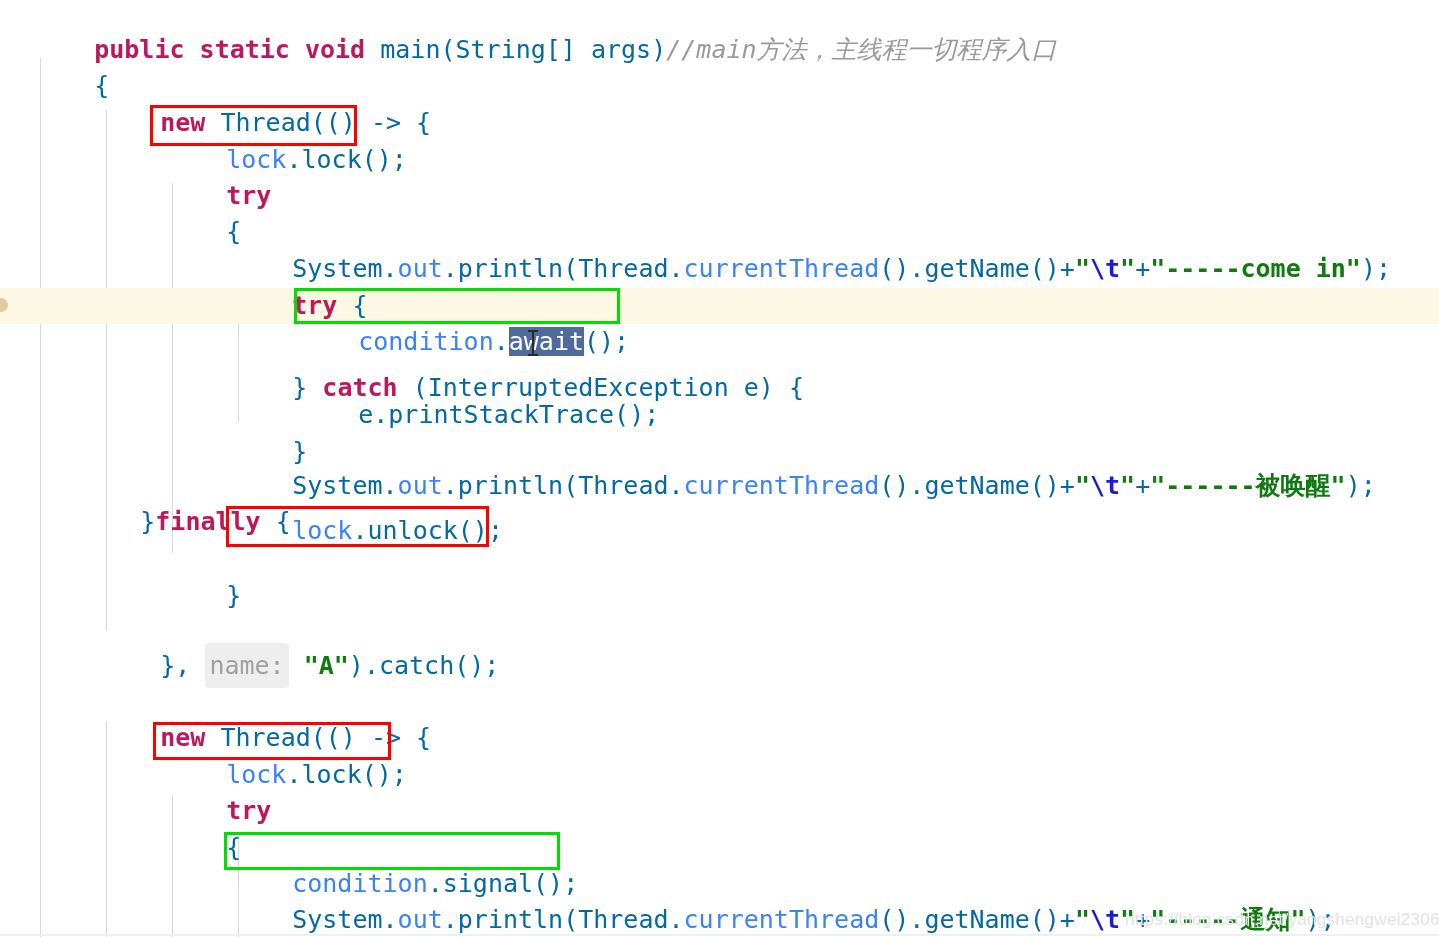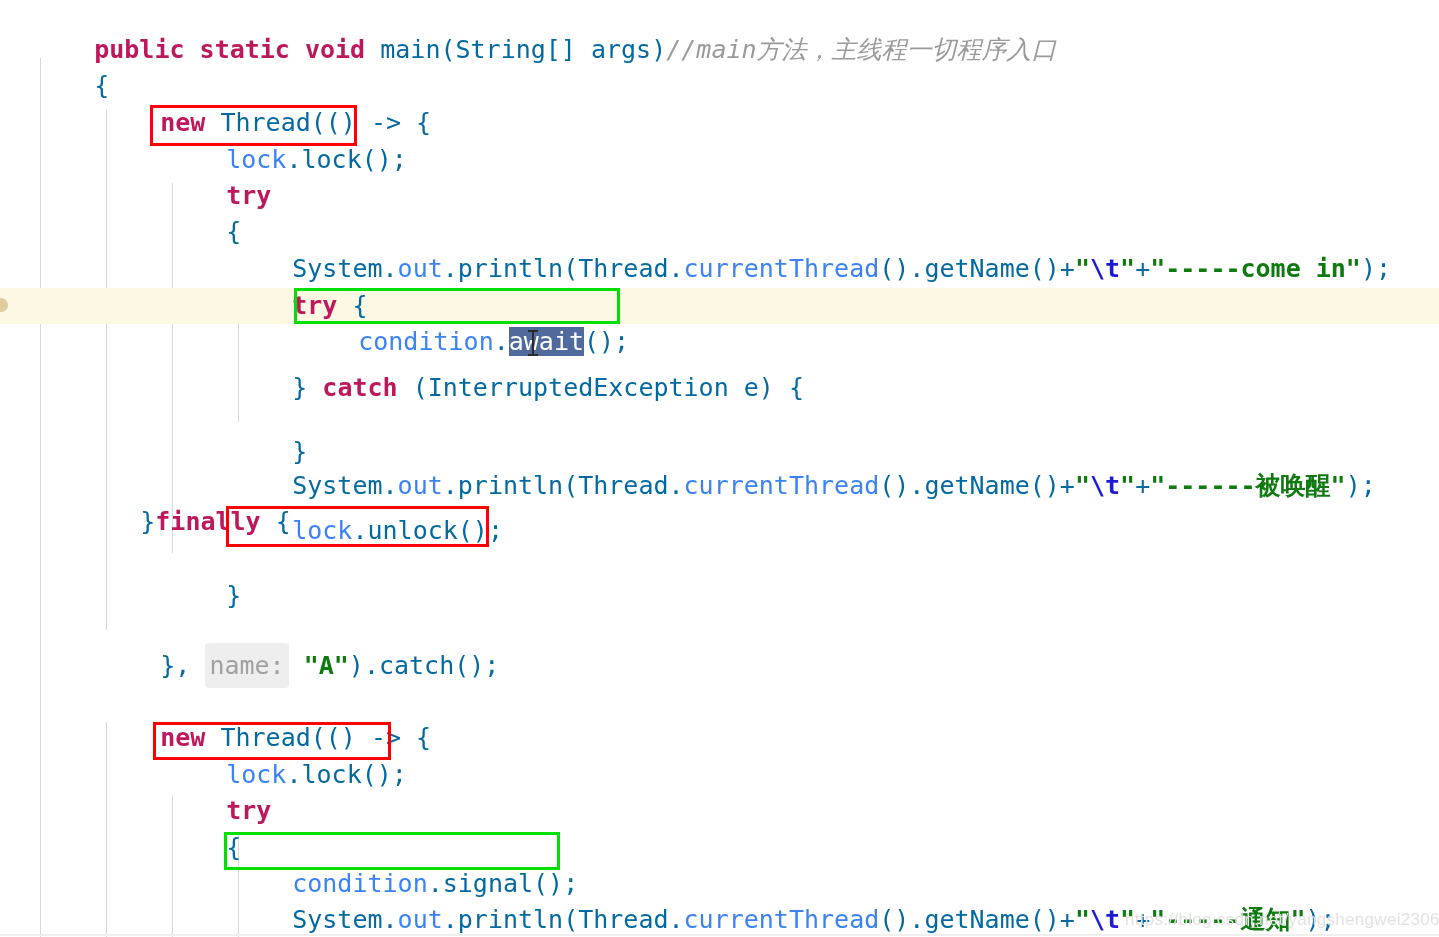--- a/index.html
+++ b/index.html
@@ -113,20 +113,23 @@
   </div>
 
   <div class="line" style="top:288px;padding-left:298px;">
     <span class="fld">condition</span><span class="plain">.</span><span class="sel">await</span><span class="plain">();</span>
   </div>
 
   <div class="line" style="top:325px;padding-left:232px;margin-top:9px;">
     <span class="plain">} </span><span class="kw">catch</span><span class="plain"> (InterruptedException e) {</span>
   </div>
 
+  <div class="line" style="top:361px;padding-left:298px;">
+    <span class="plain">e.printStackTrace();</span>
+  </div>
 
   <div class="line" style="top:398px;padding-left:232px;">
     <span class="plain">}</span>
   </div>
 
   <div class="line" style="top:432px;padding-left:232px;">
     <span class="plain">System.</span><span class="fld">out</span><span class="plain">.println(Thread.</span><span class="fld">currentThread</span><span class="plain">().getName()+</span><span class="str">"</span><span class="esc">\t</span><span class="str">"</span><span class="plain">+</span><span class="str">"------被唤醒"</span><span class="plain">);</span>
   </div>
 
   <div class="line" style="top:468px;padding-left:80px;">

